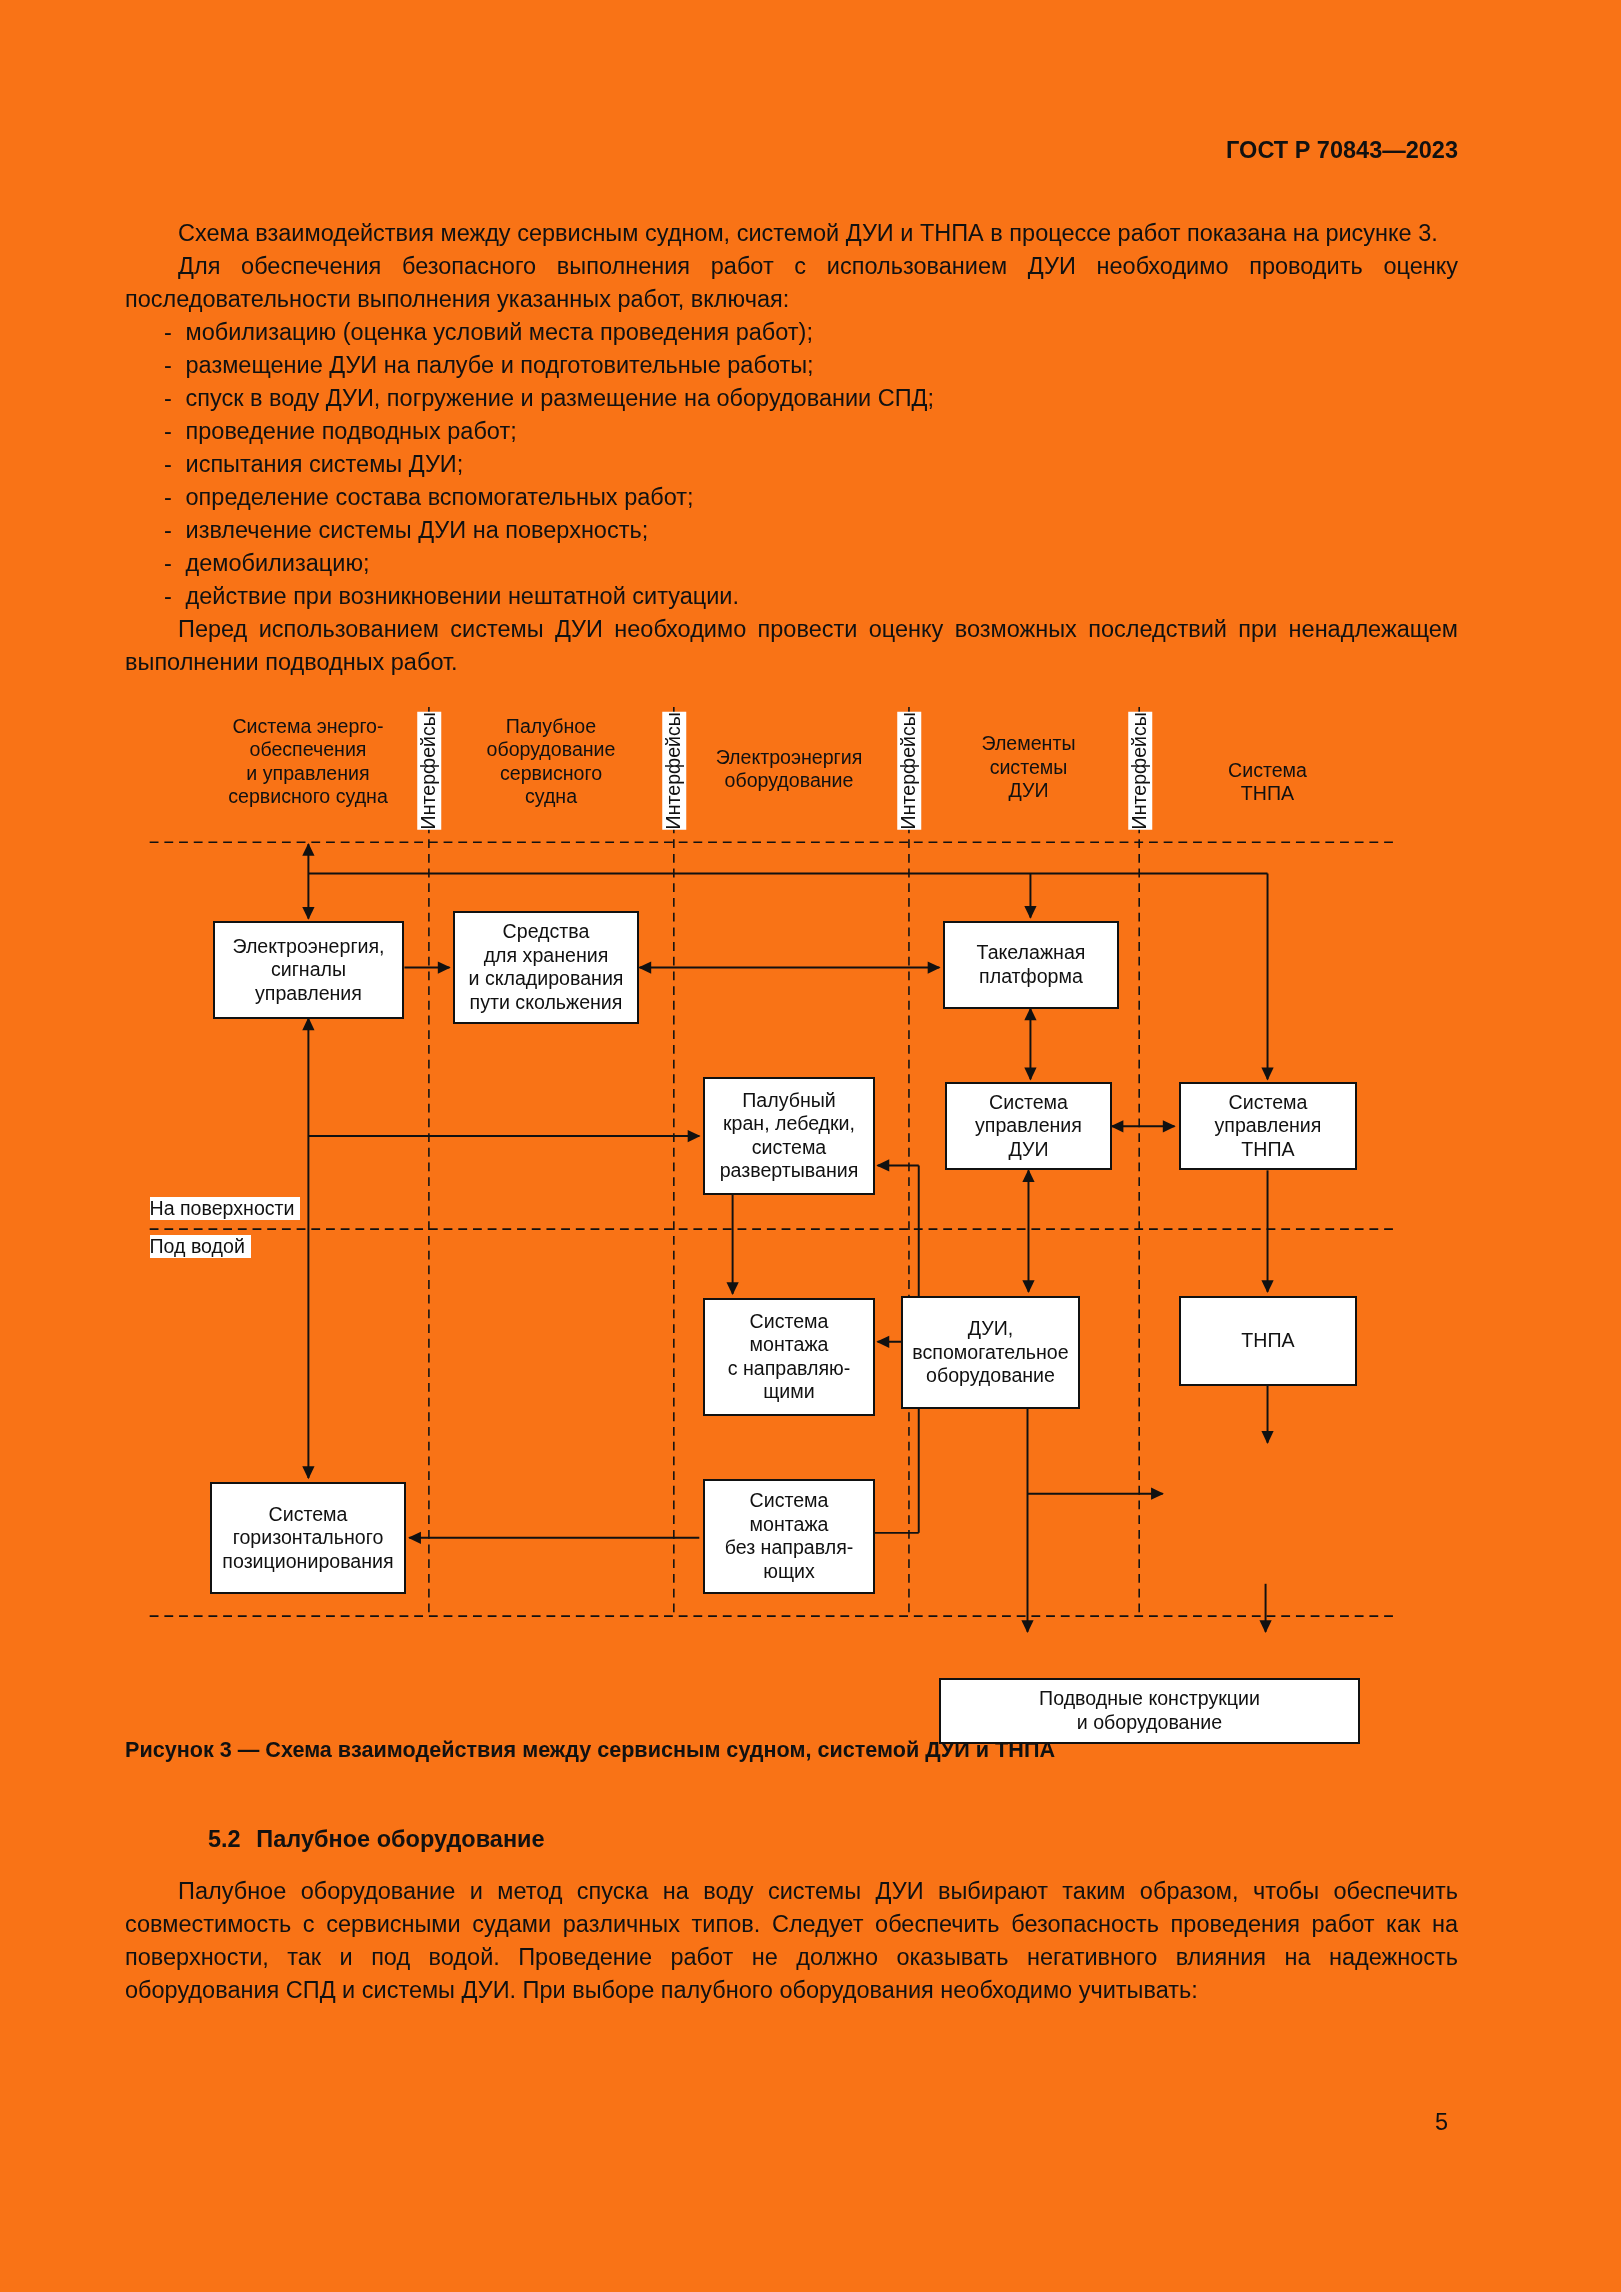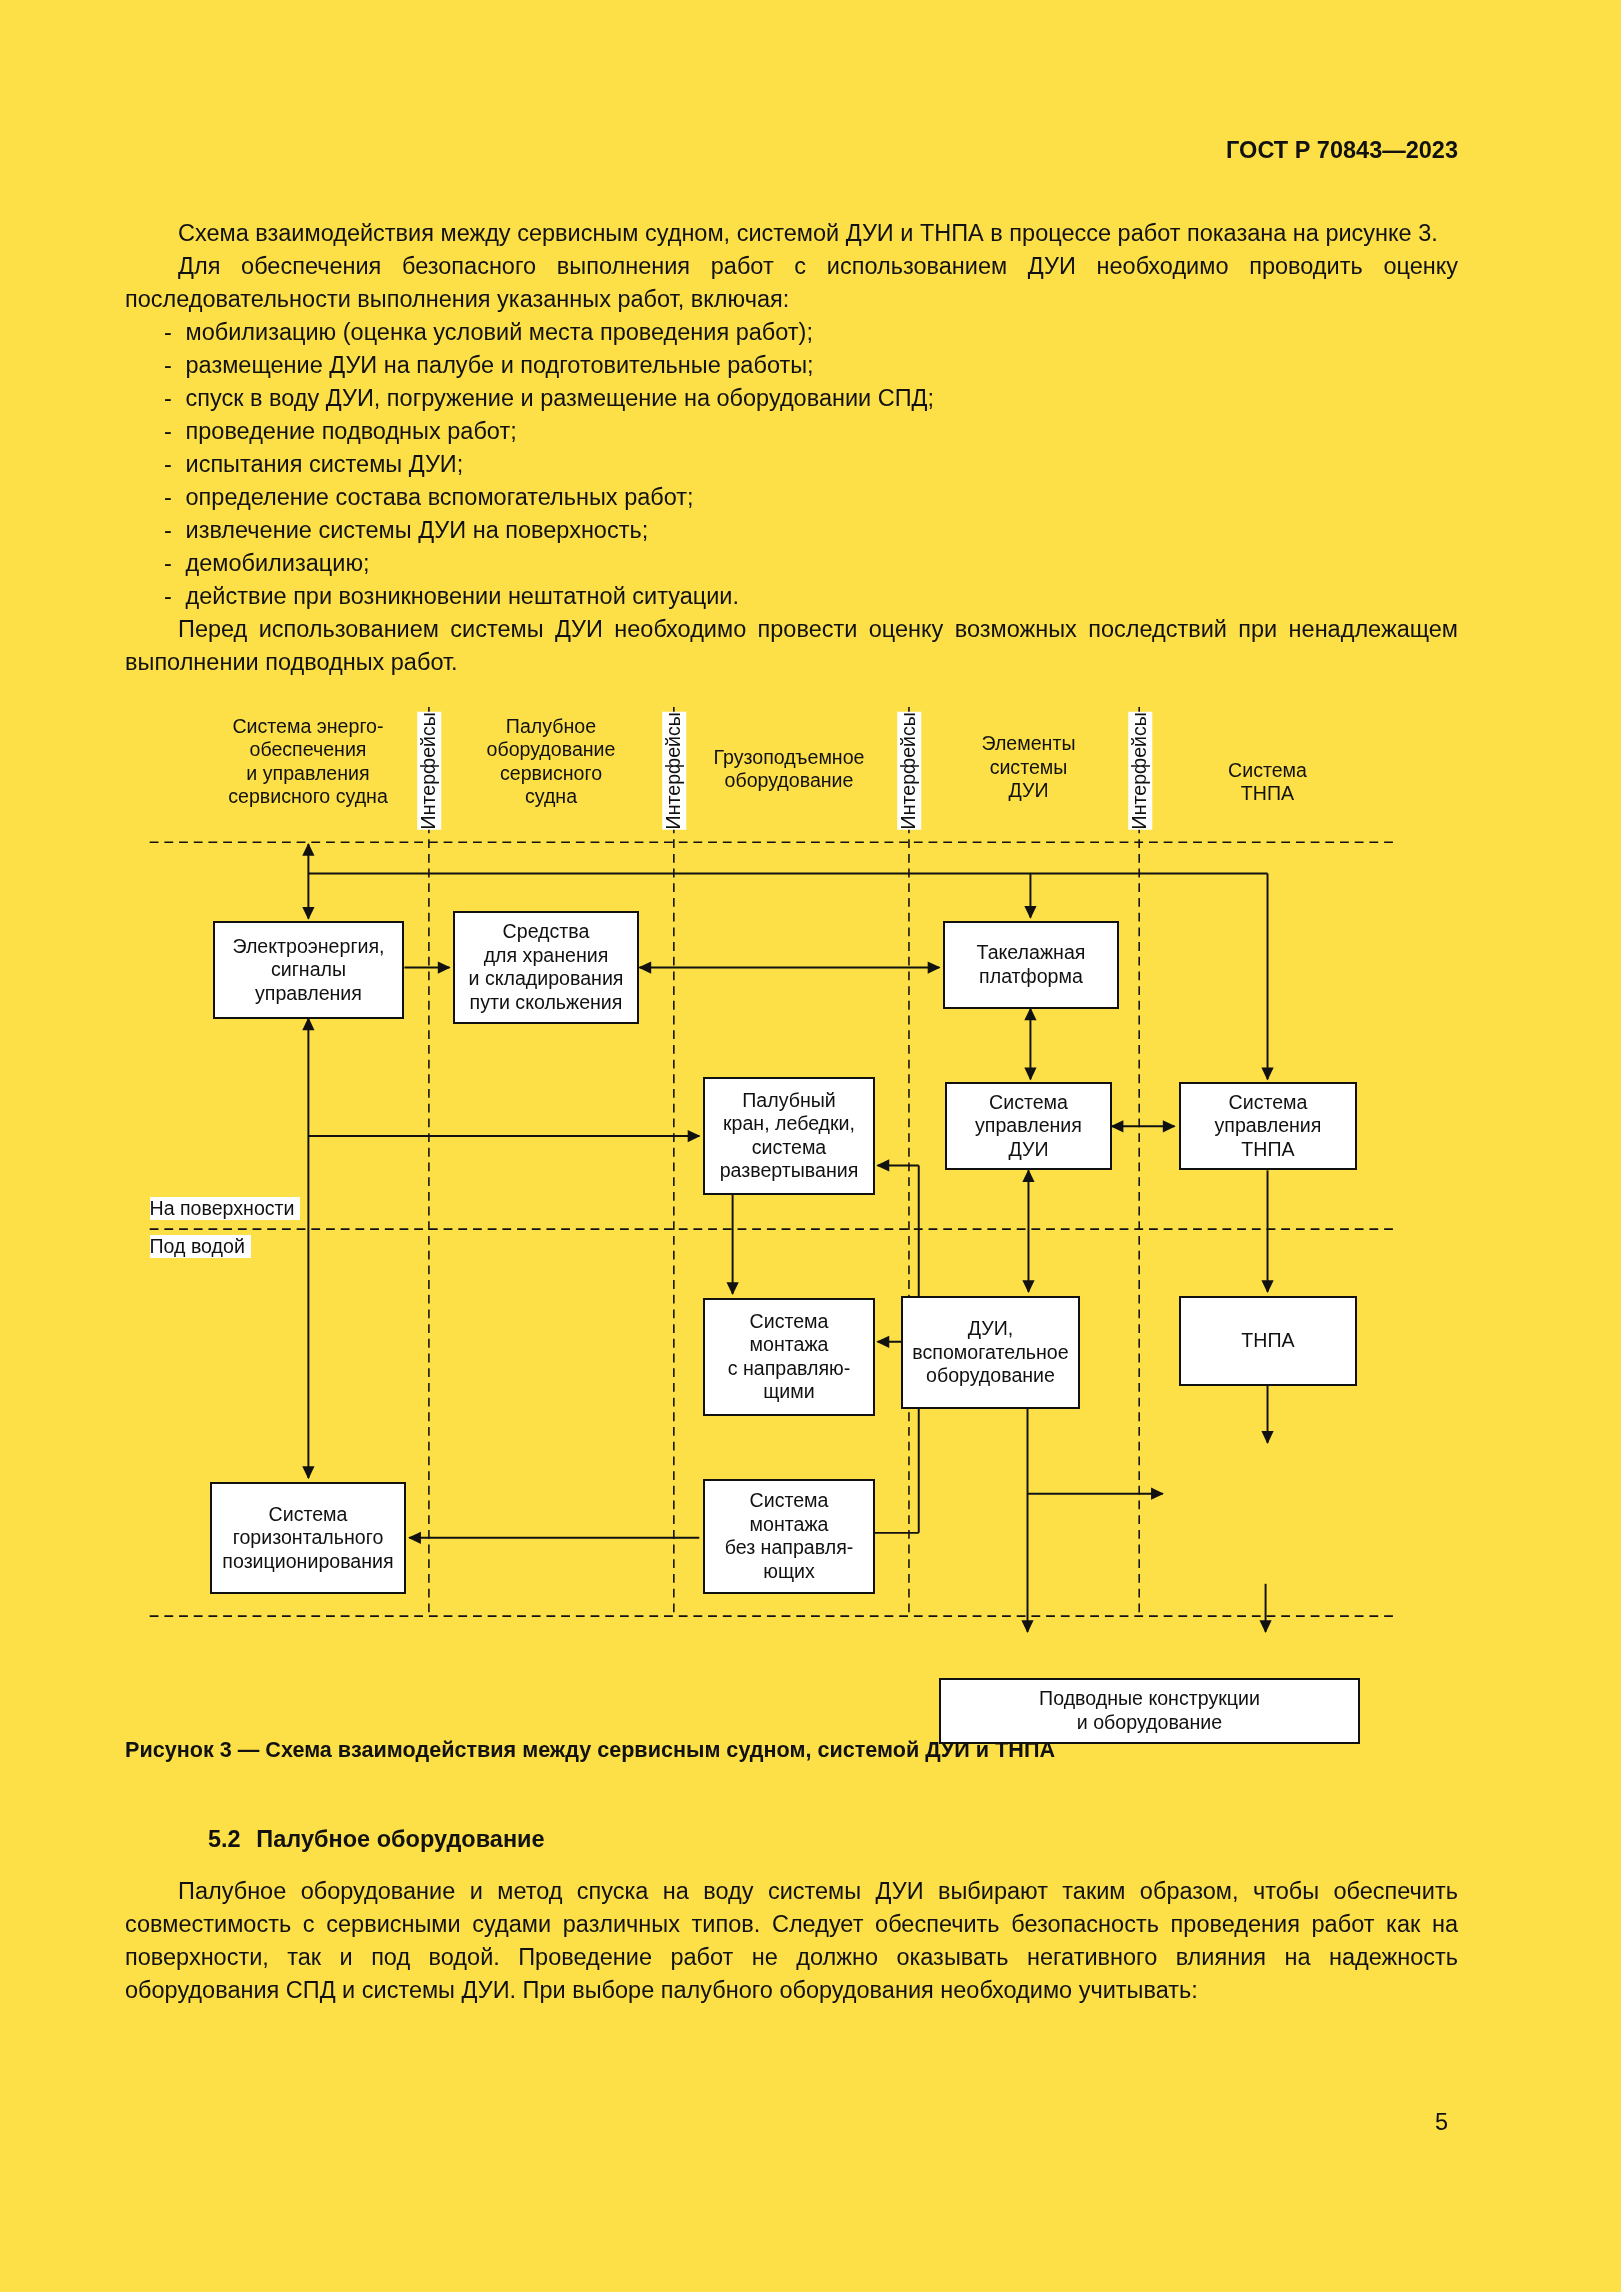--- a/index.html
+++ b/index.html
@@ -1,20 +1,20 @@
 <!DOCTYPE html>
 <html><head>
 <meta charset="utf-8">
 <style>
   * { margin:0; padding:0; box-sizing:border-box; }
   html, body { background:#ffffff; }
   .page {
     position:relative;
     width:1621px; height:2293px;
-    background:#fde047;
+    background:#f97316;
     color:#111;
     font-family:"Liberation Sans", sans-serif;
     overflow:hidden;
   }
   .content { padding:137px 163px 0 125px; }
   .doc-header { text-align:right; font-weight:bold; font-size:23.5px; line-height:27.4px; margin-bottom:53px; }
   p.body { font-size:23.5px; line-height:33px; text-align:justify; text-indent:53px; }
   .dash-list { margin-left:39px; }
   .dash-list .li { font-size:23.5px; line-height:33px; display:flex; }
   .dash-list .dash { margin-right:13.7px; }
@@ -136,21 +136,21 @@
       </svg>
 
       <div class="colhead" style="left:85px;top:9.8px;width:196px">Система энерго-
 обеспечения
 и управления
 сервисного судна</div>
       <div class="colhead" style="left:338px;top:9.8px;width:176px">Палубное
 оборудование
 сервисного
 судна</div>
-      <div class="colhead" style="left:561px;top:41px;width:206px">Грузоподъемное
+      <div class="colhead" style="left:561px;top:41px;width:206px">Электроэнергия
 оборудование</div>
       <div class="colhead" style="left:830px;top:27.4px;width:147px">Элементы
 системы
 ДУИ</div>
       <div class="colhead" style="left:1064px;top:54px;width:157px">Система
 ТНПА</div>
 
       <div class="iface" style="left:245px">Интерфейсы</div>
       <div class="iface" style="left:490px">Интерфейсы</div>
       <div class="iface" style="left:725px">Интерфейсы</div>

